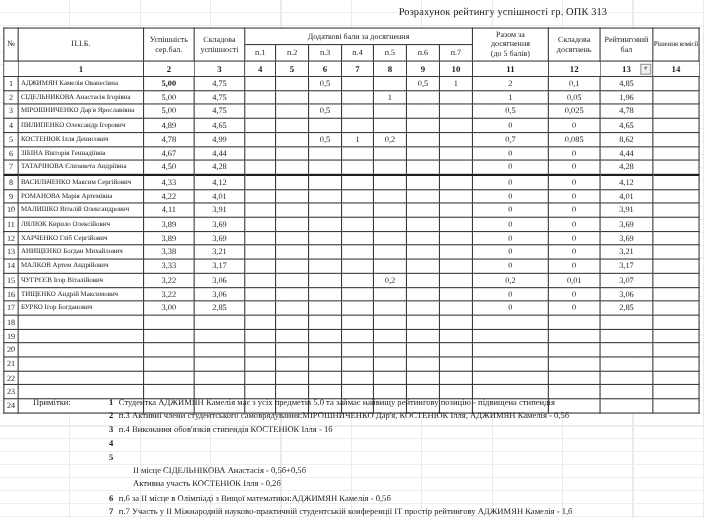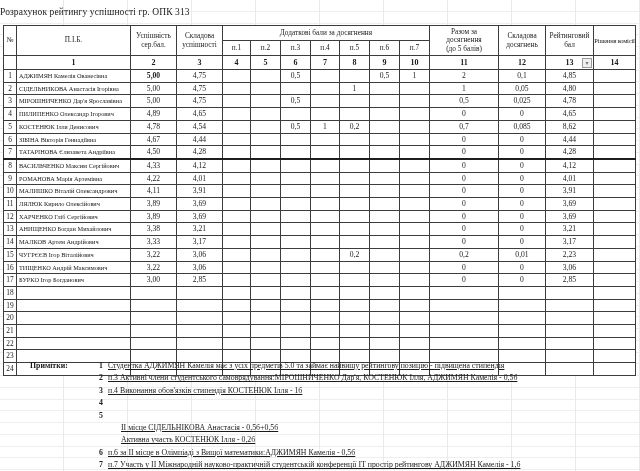--- a/index.html
+++ b/index.html
@@ -6,21 +6,21 @@
   .canvas{
     position:relative;width:640px;height:471px;overflow:hidden;
     background:
       repeating-linear-gradient(to right, transparent 0 63px, #e8eaec 63px 64px),
       repeating-linear-gradient(to bottom, transparent 0 10.8px, #eceef0 10.8px 11.75px),
       #ffffff;
     font-family:"Liberation Serif","DejaVu Serif",serif;
     color:#1a1a1a;
   }
   .title{
-    position:absolute;top:7px;left:0;width:615px;text-align:left;
+    position:absolute;top:7px;left:0;width:552px;text-align:right;
     font-size:9.5px;letter-spacing:.1px;
   }
   table.sheet{
     position:absolute;left:3px;top:25px;border-collapse:collapse;table-layout:fixed;
   }
   .sheet th,.sheet td{
     border:1px solid #3c3c3c;background:#fff;padding:0;margin:0;
     font-weight:normal;overflow:hidden;
   }
   .sheet thead tr.hdr th{font-size:7.3px;line-height:1.18;white-space:pre-line;text-align:center;vertical-align:middle;}
@@ -32,24 +32,24 @@
   .sheet tbody td.c0{font-size:7.4px;}
   .sheet tbody td.b{font-weight:bold;}
   .sheet tbody tr.thick td{border-bottom:2px solid #1e1e1e;}
   .filter-btn{
     position:absolute;right:1px;top:2px;width:8px;height:8px;
     border:1px solid #9a9a9a;background:#efefef;color:#777;
     font-size:6px;line-height:8px;text-align:center;display:block;
     font-family:"DejaVu Sans",sans-serif;
   }
   .notes{position:absolute;left:30px;top:360px;display:flex;align-items:flex-start;font-size:7.8px;}
-  .notes-label{font-weight:bold;width:63px;line-height:12.4px;}
+  .notes-label{font-weight:normal;width:63px;line-height:12.4px;}
   .note-line{display:flex;line-height:12.4px;}
   .note-num{font-weight:bold;width:10px;text-align:right;margin-right:5px;flex:none;}
-  .note-text{white-space:nowrap;text-decoration:underline;}
+  .note-text{white-space:nowrap;}
   .note-line.sub .note-text{padding-left:13px;}
 </style>
 </head>
 <body>
 
 <div class="canvas">
 
   <div class="title">Розрахунок рейтингу успішності гр. ОПК 313</div>
 
   <table class="sheet">
@@ -143,21 +143,21 @@
           <td class="c3">4,75</td>
           <td class="c4"></td>
           <td class="c5"></td>
           <td class="c6"></td>
           <td class="c7"></td>
           <td class="c8">1</td>
           <td class="c9"></td>
           <td class="c10"></td>
           <td class="c11">1</td>
           <td class="c12">0,05</td>
-          <td class="c13">4,80</td>
+          <td class="c13">1,96</td>
           <td class="c14"></td>
         </tr>
         <tr>
           <td class="c0">3</td>
           <td class="c1">МІРОШНИЧЕНКО Дар'я Ярославівна</td>
           <td class="c2">5,00</td>
           <td class="c3">4,75</td>
           <td class="c4"></td>
           <td class="c5"></td>
           <td class="c6">0,5</td>
@@ -184,21 +184,21 @@
           <td class="c10"></td>
           <td class="c11">0</td>
           <td class="c12">0</td>
           <td class="c13">4,65</td>
           <td class="c14"></td>
         </tr>
         <tr>
           <td class="c0">5</td>
           <td class="c1">КОСТЕНЮК Ілля Денисович</td>
           <td class="c2">4,78</td>
-          <td class="c3">4,54</td>
+          <td class="c3">4,99</td>
           <td class="c4"></td>
           <td class="c5"></td>
           <td class="c6">0,5</td>
           <td class="c7">1</td>
           <td class="c8">0,2</td>
           <td class="c9"></td>
           <td class="c10"></td>
           <td class="c11">0,7</td>
           <td class="c12">0,085</td>
           <td class="c13">8,62</td>
@@ -364,21 +364,21 @@
           <td class="c3">3,06</td>
           <td class="c4"></td>
           <td class="c5"></td>
           <td class="c6"></td>
           <td class="c7"></td>
           <td class="c8">0,2</td>
           <td class="c9"></td>
           <td class="c10"></td>
           <td class="c11">0,2</td>
           <td class="c12">0,01</td>
-          <td class="c13">2,23</td>
+          <td class="c13">3,07</td>
           <td class="c14"></td>
         </tr>
         <tr>
           <td class="c0">16</td>
           <td class="c1">ТИЩЕНКО Андрій Максимович</td>
           <td class="c2">3,22</td>
           <td class="c3">3,06</td>
           <td class="c4"></td>
           <td class="c5"></td>
           <td class="c6"></td>

